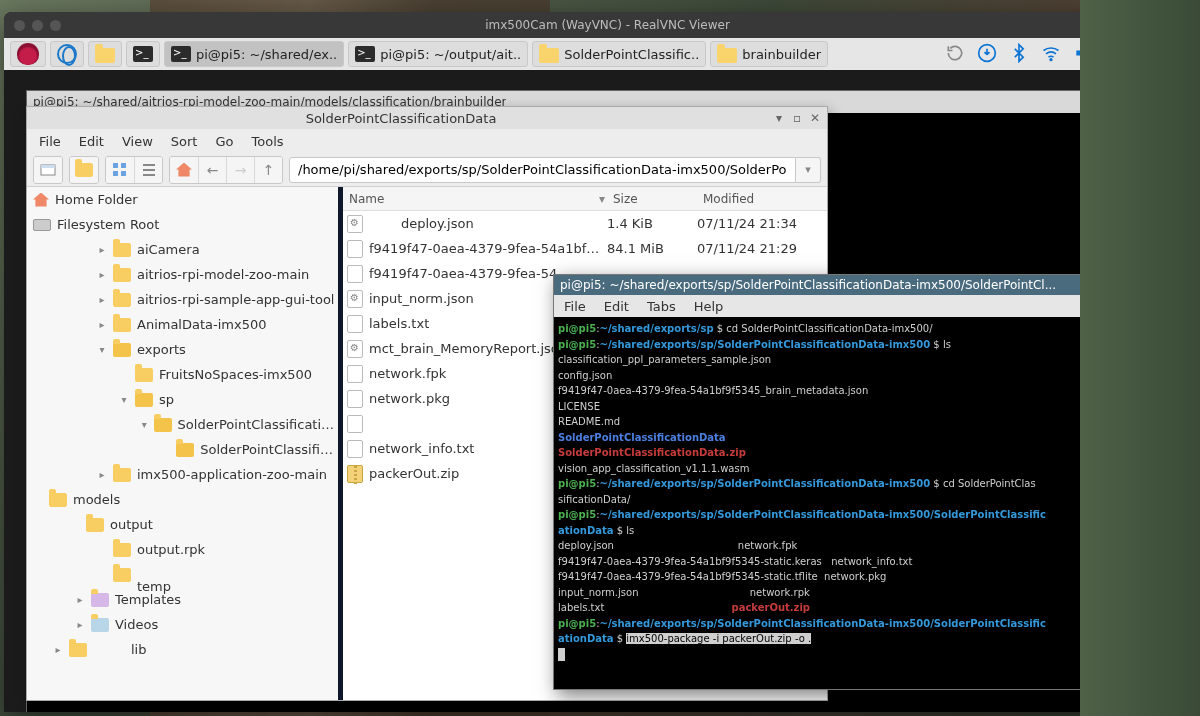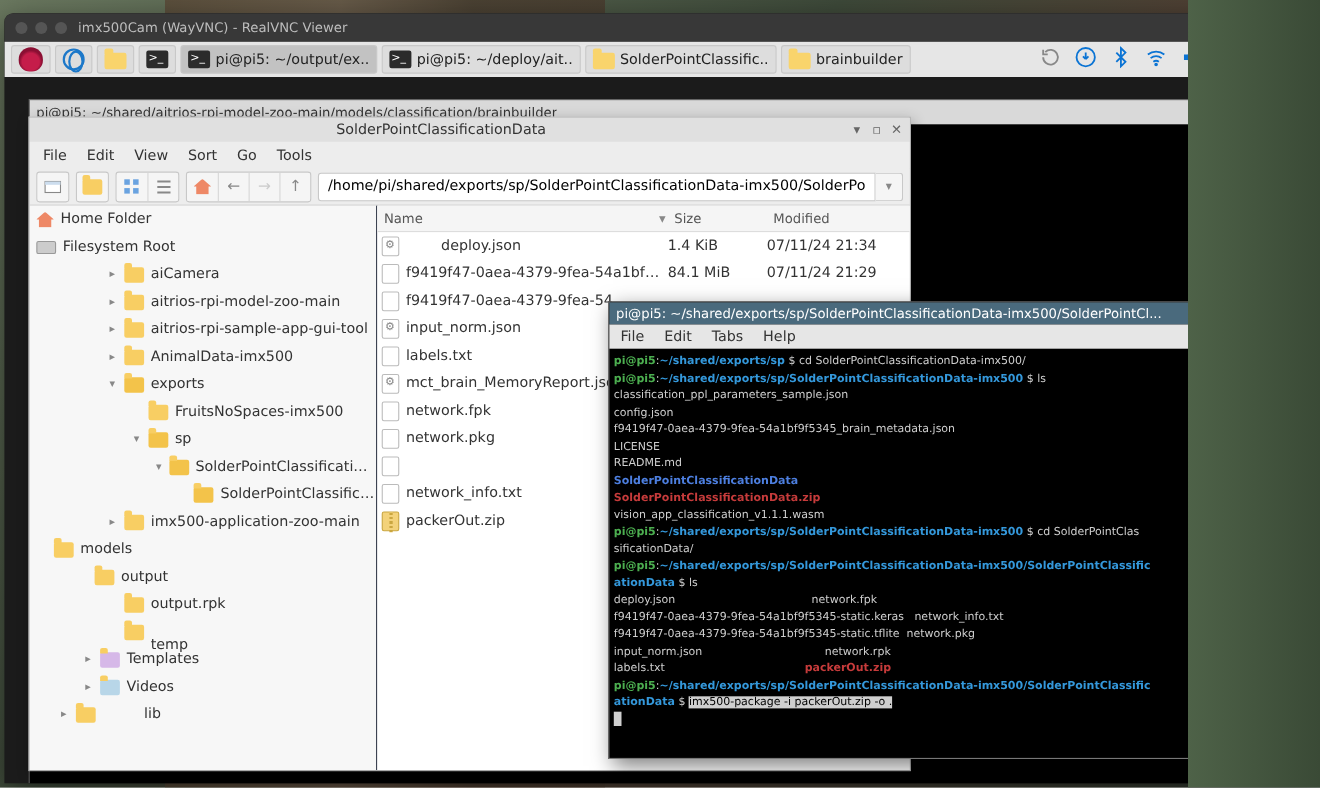--- a/index.html
+++ b/index.html
@@ -6,21 +6,21 @@
   body { width: 1200px; height: 716px; overflow: hidden; position: relative; background: linear-gradient(135deg,#6b7960 0%, #3e4a3a 40%, #523f33 60%, #2f3a30 100%); }
   
   body::before { content:""; position:absolute; left:150px; top:0; width:400px; height:716px; background:linear-gradient(90deg,#5a4836,#6b5847 40%,#4a3b2e 70%); opacity:.8;}
   body::after { content:""; position:absolute; right:0; top:0; width:120px; height:716px; background:linear-gradient(90deg,#4e6248,#3a4a36);}
 
   
   .vnc-window { position:absolute; left:4px; top:12px; width:1190px; height:700px; background:#1b1b1b; border-radius:8px 8px 0 0; box-shadow:0 8px 30px rgba(0,0,0,.5); overflow:hidden;}
   .vnc-titlebar { height:26px; background:#383838; display:flex; align-items:center; color:#bdbdbd; font-size:12px;}
   .traffic { display:flex; gap:7px; padding:0 10px;}
   .traffic span{ width:11px; height:11px; border-radius:50%; background:#555;}
-  .vnc-title { flex:1; text-align:left;}
+  .vnc-title { flex:1; text-align:center;}
 
   
   .taskbar { position:absolute; left:0; top:26px; width:100%; height:32px; background:#e6e6e6; display:flex; align-items:center; padding:0 6px; gap:4px; font-size:13px; color:#222;}
   .taskbar .launchers{display:flex;gap:4px;align-items:center;}
   .taskbar .tb-btn{height:26px;min-width:26px;background:#ddd;border:1px solid #c8c8c8;border-radius:3px;display:flex;align-items:center;justify-content:center;padding:0 6px;gap:5px;cursor:pointer;}
   .taskbar .tb-btn.active{background:#c2c2c2;}
   .taskbar .tray{margin-left:auto;display:flex;gap:12px;align-items:center;padding-right:8px;}
   .raspberry{width:22px;height:22px;background:radial-gradient(circle at 50% 60%, #c51d4a 45%, #8b0f33 60%);border-radius:50% 50% 45% 45%;}
   .globe-icon{width:20px;height:20px;border:2px solid #1c78c9;border-radius:50%;position:relative;}
   .globe-icon::before{content:"";position:absolute;left:3px;top:0;width:10px;height:16px;border:2px solid #1c78c9;border-radius:50%;}
@@ -48,21 +48,21 @@
   .fm-toolbar .grp{display:flex;border:1px solid #c8c8c8;border-radius:3px;overflow:hidden;}
   .fm-toolbar button{width:28px;height:26px;border:none;background:#f5f5f5;display:flex;align-items:center;justify-content:center;cursor:pointer;}
   .fm-toolbar button + button{border-left:1px solid #d8d8d8;}
   .fm-path{flex:1;display:flex;}
   .fm-path input{width:100%;height:26px;border:1px solid #c8c8c8;border-radius:3px 0 0 3px;padding:0 8px;font-size:13px;background:#fff;}
   .fm-path .drop{width:26px;height:26px;border:1px solid #c8c8c8;border-left:0;border-radius:0 3px 3px 0;display:flex;align-items:center;justify-content:center;background:#f5f5f5;}
   .home-ico{width:16px;height:14px;background:#e86;clip-path:polygon(50% 0,100% 50%,85% 50%,85% 100%,15% 100%,15% 50%,0 50%);}
   .arrow{font-size:14px;color:#888;}
 
   .fm-body{display:flex;height:calc(100% - 80px);}
-  .fm-side{width:316px;border-right:1px solid #0f172a;background:#f7f7f7;font-size:13px;color:#333;overflow:hidden;}
+  .fm-side{width:316px;border-right:5px solid #0f172a;background:#f7f7f7;font-size:13px;color:#333;overflow:hidden;}
   .fm-side .row{display:flex;align-items:center;height:25px;padding-left:6px;gap:6px;cursor:pointer;}
   .folder-ico{width:18px;height:14px;background:#f8ce63;border-radius:2px;position:relative;display:inline-block;flex-shrink:0;}
   .folder-ico::before{content:"";position:absolute;left:0;top:-4px;width:7px;height:5px;background:#f8ce63;border-radius:2px 2px 0 0;}
   .folder-ico.open{background:#f3c34a;}
   .tree-tog{width:10px;text-align:center;color:#888;font-size:10px;cursor:pointer;}
   .drive-ico{width:18px;height:12px;background:#ccc;border:1px solid #999;border-radius:2px;}
 
   .fm-list{flex:1;background:#fff;font-size:13px;color:#333;overflow:auto;}
   .fm-head{display:flex;height:24px;align-items:center;border-bottom:1px solid #ddd;background:#f5f5f5;font-size:12px;color:#555;}
   .fm-head div{padding:0 6px;}
@@ -109,25 +109,25 @@
           <div class="globe-icon"></div>
         </div>
         <div class="tb-btn">
           <div class="folder-mini"></div>
         </div>
         <div class="tb-btn">
           <div class="term-mini">&gt;_</div>
         </div>
         <div class="tb-btn active">
           <div class="term-mini">&gt;_</div>
-          <span>pi@pi5: ~/output/ex..</span>
+          <span>pi@pi5: ~/shared/ex..</span>
         </div>
         <div class="tb-btn">
           <div class="term-mini">&gt;_</div>
-          <span>pi@pi5: ~/deploy/ait..</span>
+          <span>pi@pi5: ~/output/ait..</span>
         </div>
         <div class="tb-btn">
           <div class="folder-mini"></div>
           <span>SolderPointClassific..</span>
         </div>
         <div class="tb-btn">
           <div class="folder-mini"></div>
           <span>brainbuilder</span>
         </div>
       </div>

